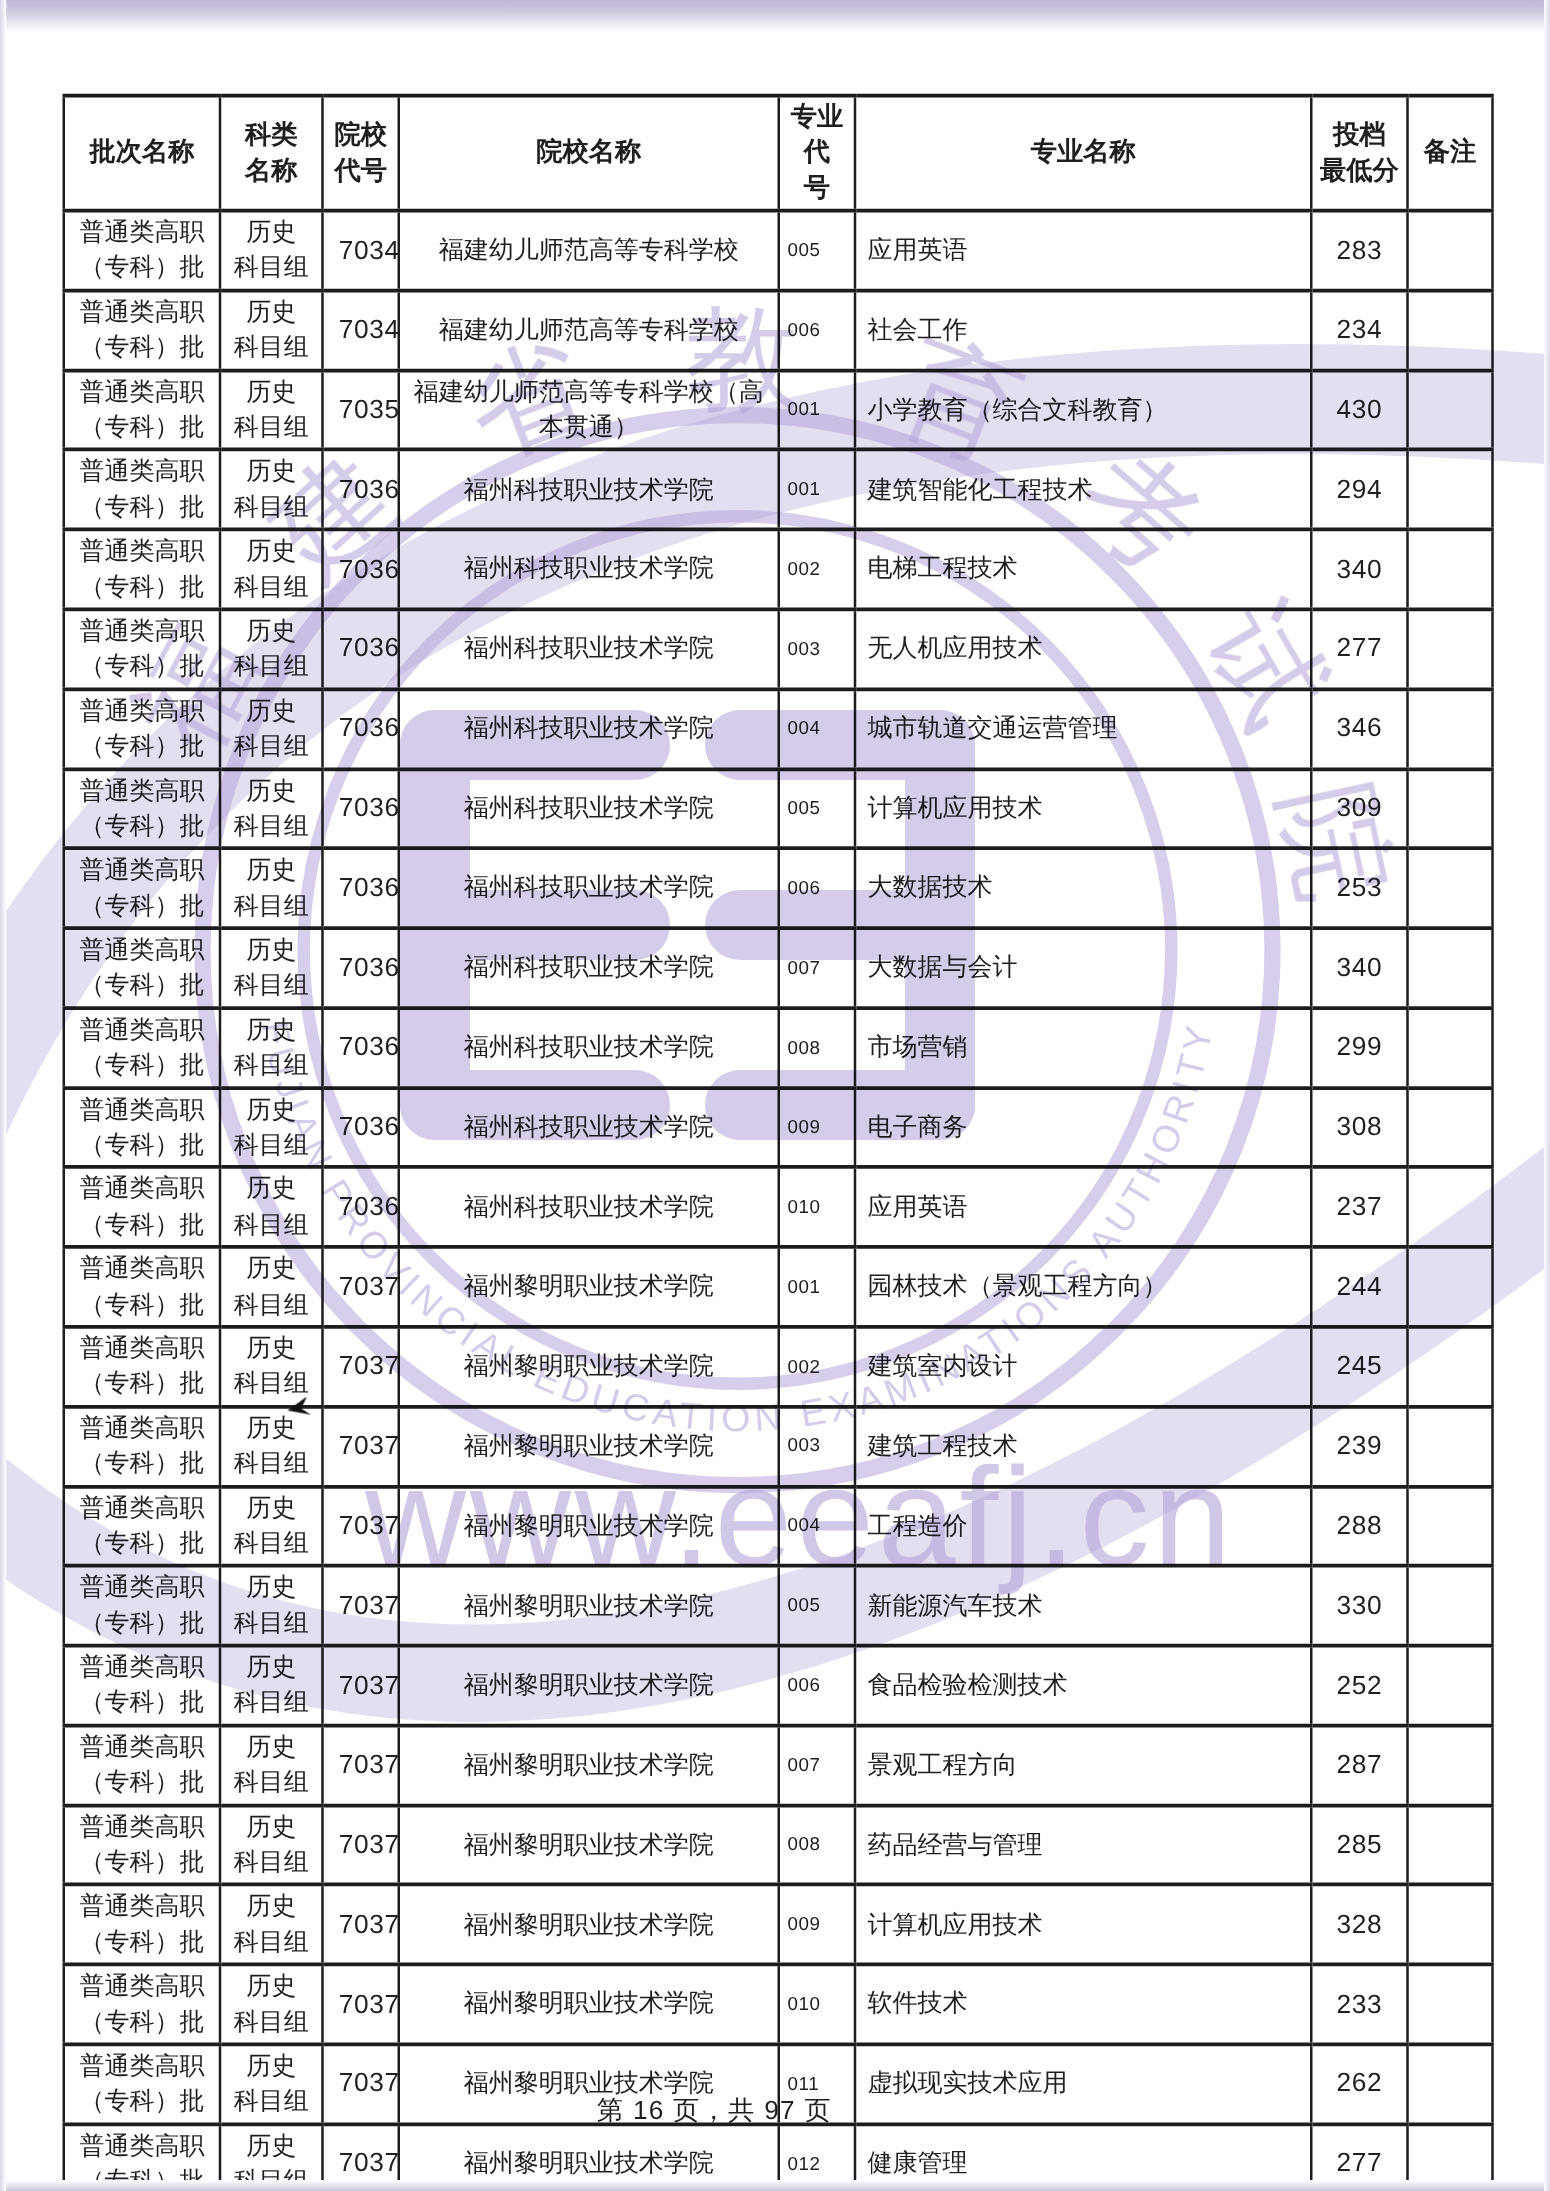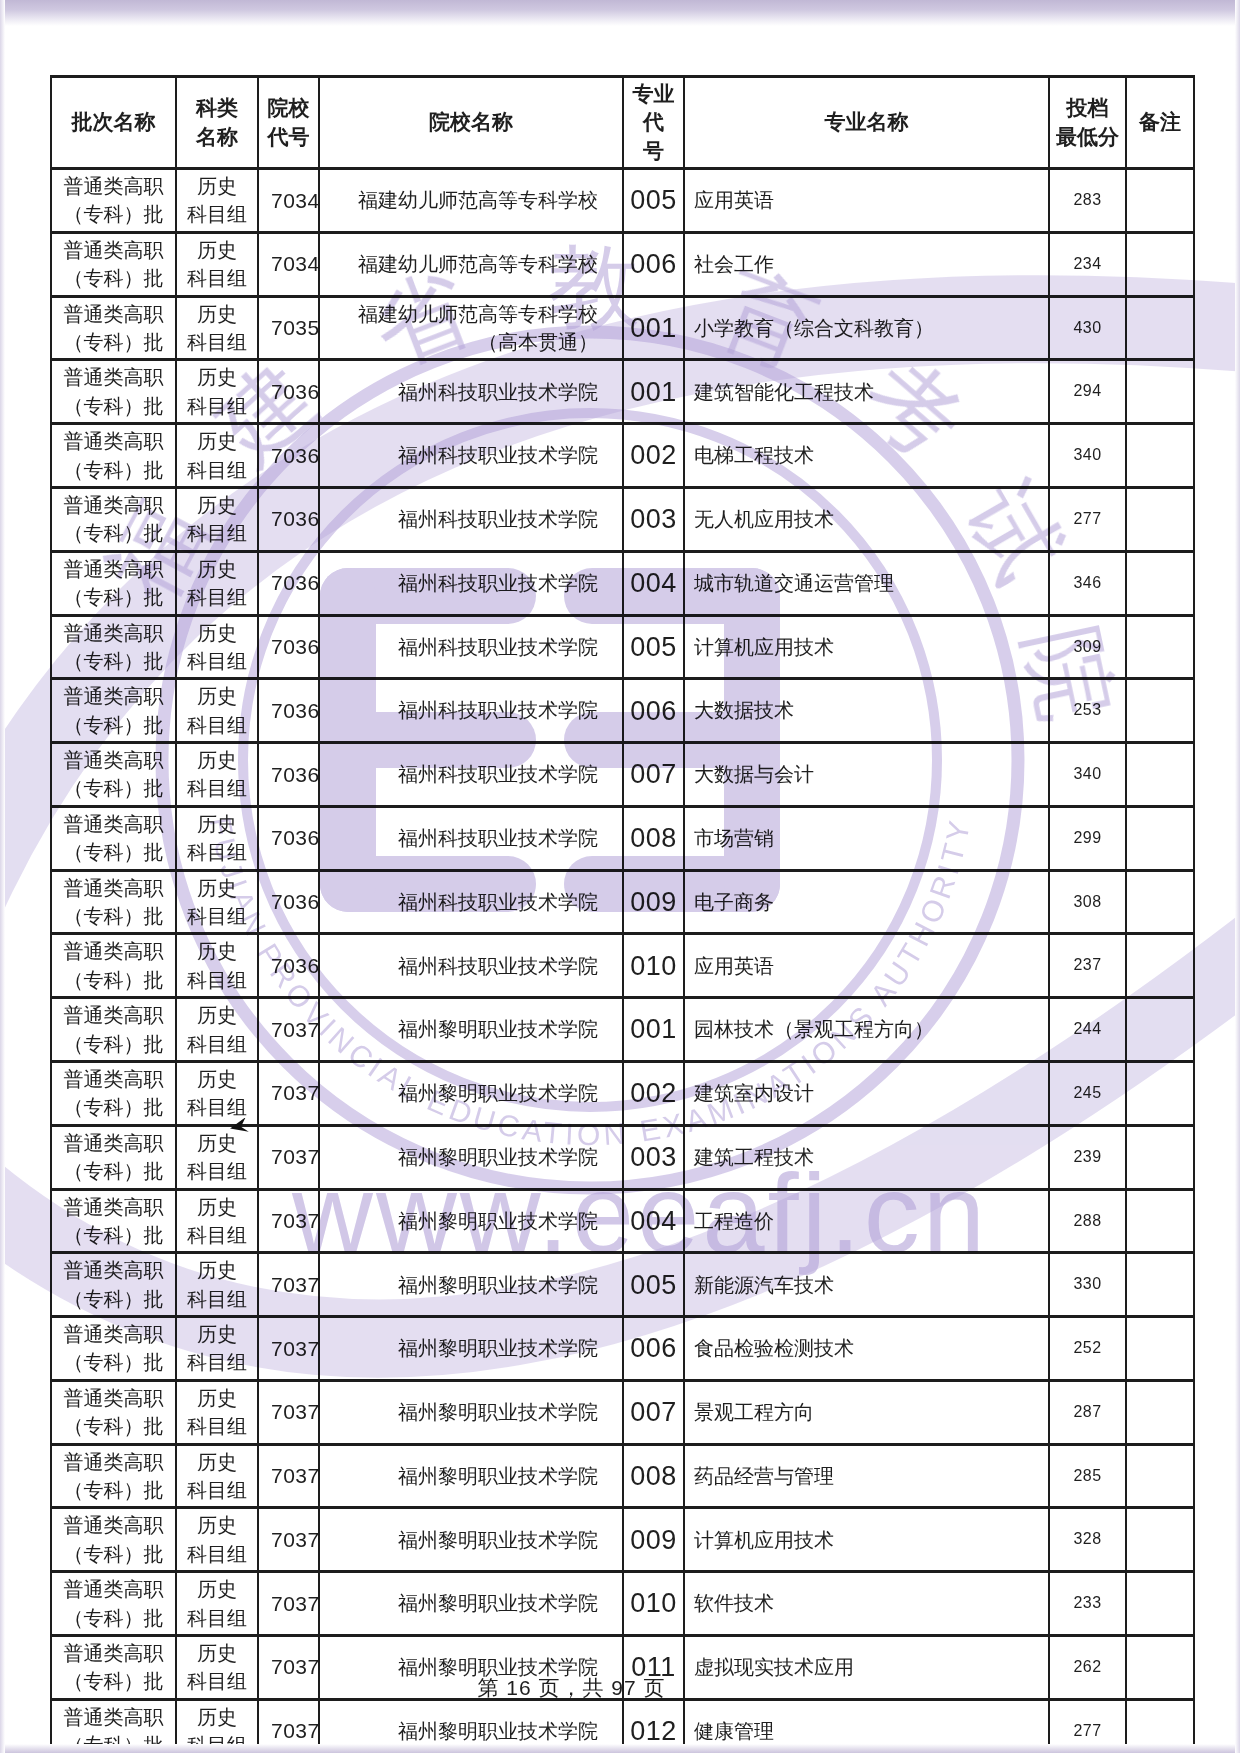--- a/index.html
+++ b/index.html
@@ -31,24 +31,24 @@
   }
   th {
     font-size:21px; font-weight:bold; text-align:center;
     white-space:pre-line; line-height:1.35; height:72px;
   }
   tr.data-row { height:60px;margin-left:16px; }
   td { font-size:20px; line-height:1.42; }
   .c-batch   { text-align:center; white-space:pre-line; padding:2px 9px; }
   .c-subject { text-align:center; white-space:pre-line; }
   .c-code    { text-align:center; font-size:21px; letter-spacing:.5px;padding-left:12px; }
-  .c-college { text-align:right; padding:2px 24px; }
-  .c-mcode   { text-align:center; font-size:27px; letter-spacing:.5px; }
+  .c-college { text-align:center; padding:2px 8px; }
+  .c-mcode   { text-align:left; font-size:15px; letter-spacing:.5px; }
   .c-major   { text-align:left; padding:16px 9px; }
-  .c-score   { text-align:center; font-size:16px; letter-spacing:.5px; }
+  .c-score   { text-align:center; font-size:21px; letter-spacing:.5px; }
   .c-note    { text-align:center; }
 
   
   svg.watermark {
     position:absolute; left:0; top:0; z-index:3;
     pointer-events:none; mix-blend-mode:multiply;
   }
 
   .page-footer {
     position:absolute; left:50px; top:1674px; width:1043px;

